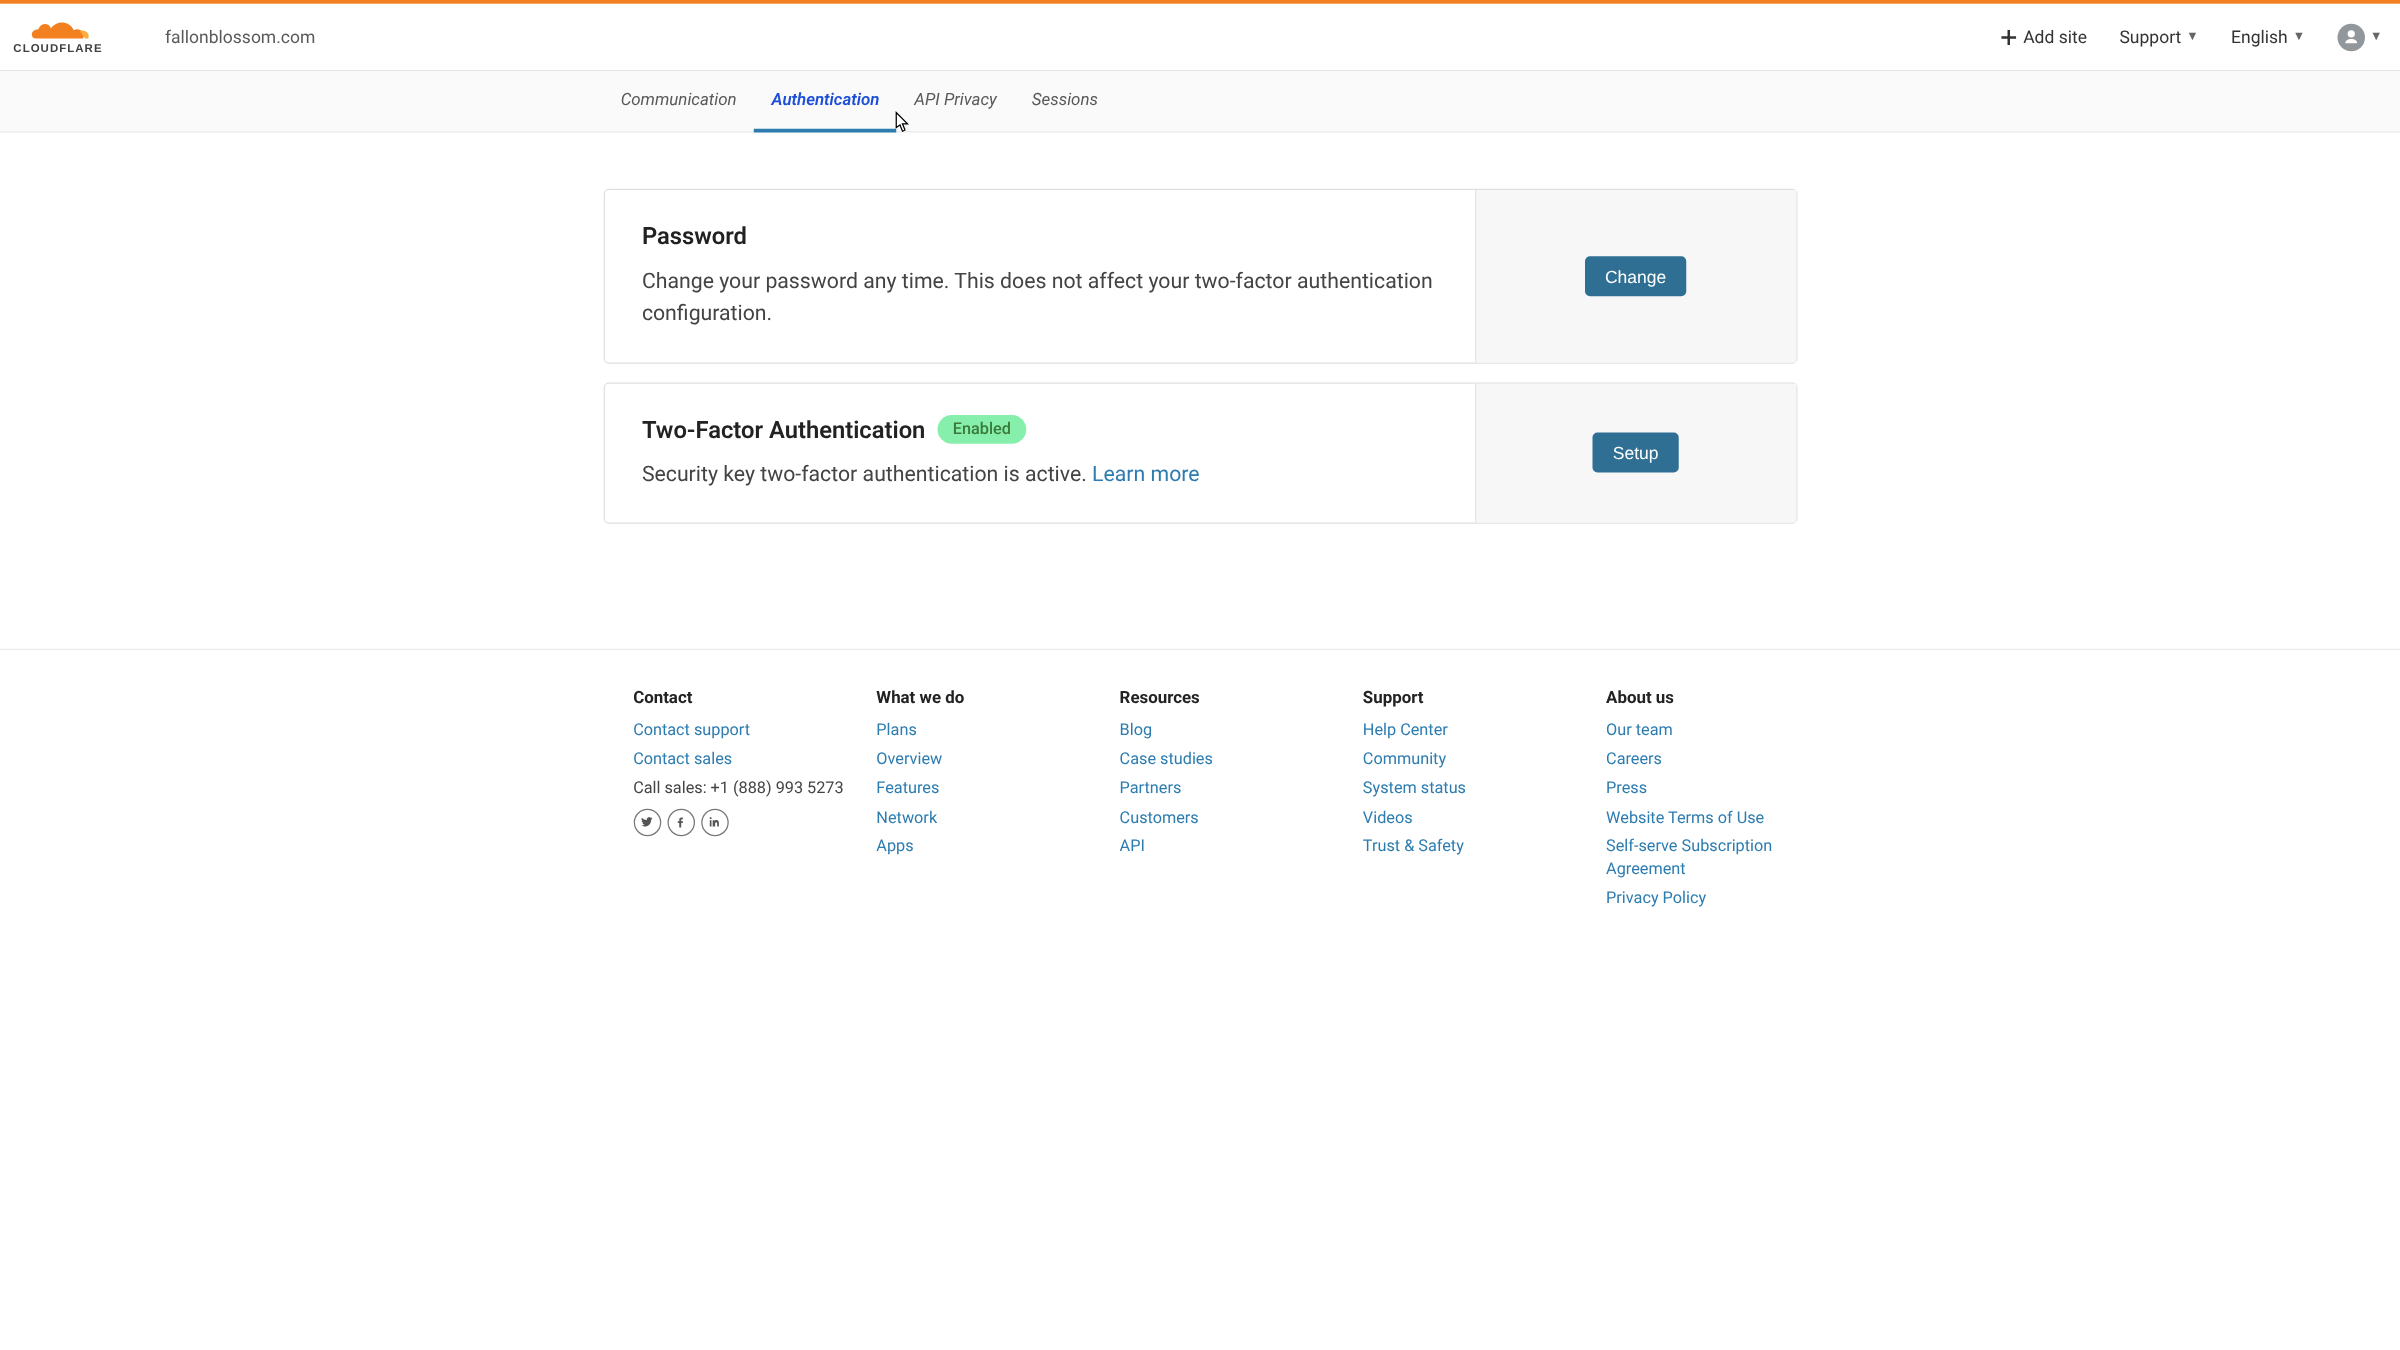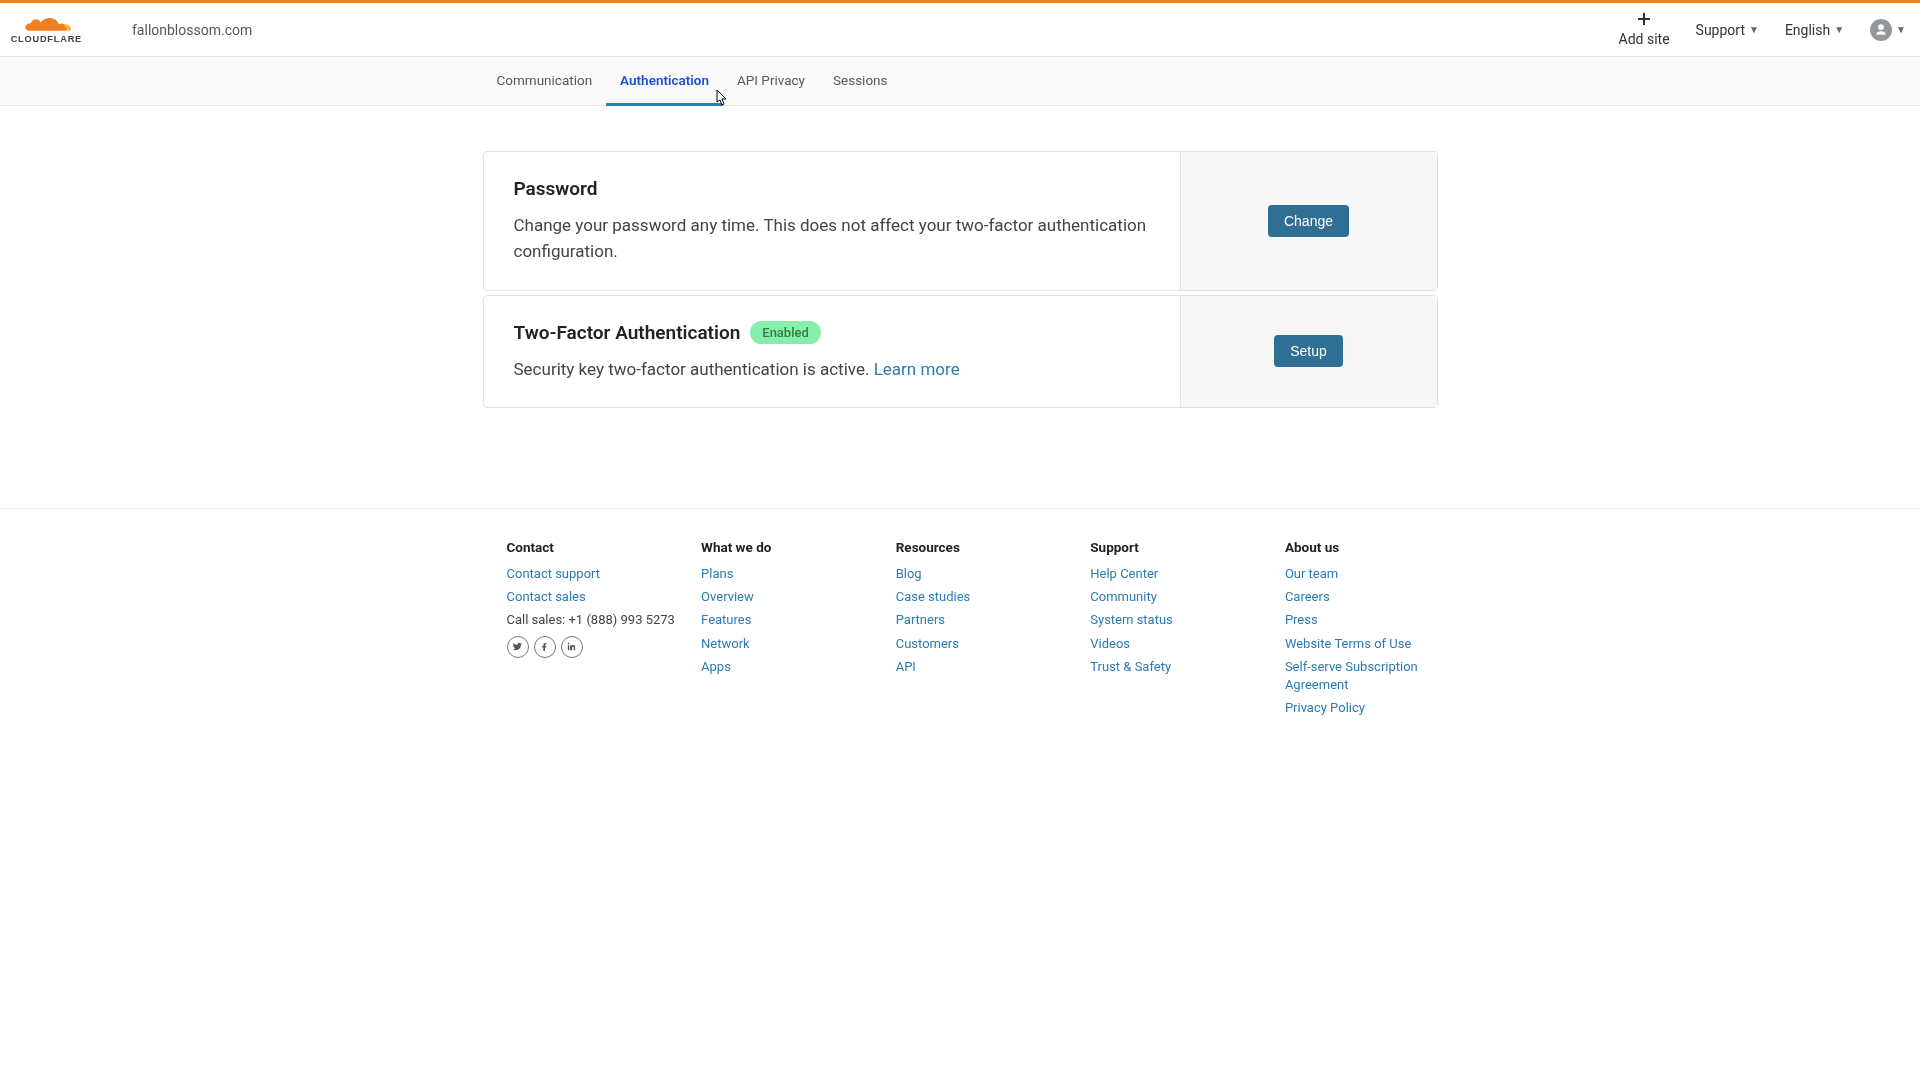--- a/index.html
+++ b/index.html
@@ -24,51 +24,51 @@
   padding: 0 14px 0 4px;
   border-bottom: 1px solid #e5e5e5;
   background: #fff;
 }
 .header-left { display: flex; align-items: center; gap: 28px; }
 .header-right { display: flex; align-items: center; gap: 26px; }
 .logo-box { display:flex; align-items:center; }
 .domain-text { color: #595959; font-size: 14px; }
 .hdr-link { color: #333; font-size: 14px; cursor: pointer; display: flex; align-items: center; gap: 4px; }
 .hdr-link .caret { font-size: 10px; color:#666; }
-.add-site { display:flex; align-items:center; gap:6px;flex-direction:column; }
+.add-site { display:flex; align-items:center; gap:6px; }
 .avatar-wrap { display:flex; align-items:center; gap:4px; cursor:pointer; }
 .avatar-circle {
   width: 22px; height:22px; border-radius:50%;
   background:#92979b; display:flex; align-items:center; justify-content:center;
 }
 .avatar-circle svg { width:14px; height:14px; fill:#fff; }
 
 
 .tabs-bar {
   height: 49px;
   background: #fafafa;
   border-bottom: 1px solid #eaeaea;
-  display:flex; justify-content:center;
+  display:flex; justify-content:center;font-style:italic;
 }
 .tabs-inner { width: 955px; display:flex; }
 .tab {
   padding: 0 14px;
   display:flex; align-items:center;
   color:#595959; font-size:13.5px; cursor:pointer;
   border-bottom: 3px solid transparent; height:49px;
 }
 .tab.active { color:#1d4ed8; font-weight:600; border-bottom-color:#2c7cb0; }
 .cursor-pointer {
   position:absolute;
   left:711px; top:88px;
   pointer-events:none;
 }
 
 
-.main { padding-top: 45px; display:flex; flex-direction:column; align-items:center; gap:4px; }
+.main { padding-top: 45px; display:flex; flex-direction:column; align-items:center; gap:15px; }
 .card {
   width: 955px;
   border:1px solid #e0e0e0;
   border-radius:4px;
   display:flex;
   background:#fff;
 }
 .card-body { flex:1; padding: 25px 30px; }
 .card-action {
   width:257px;

